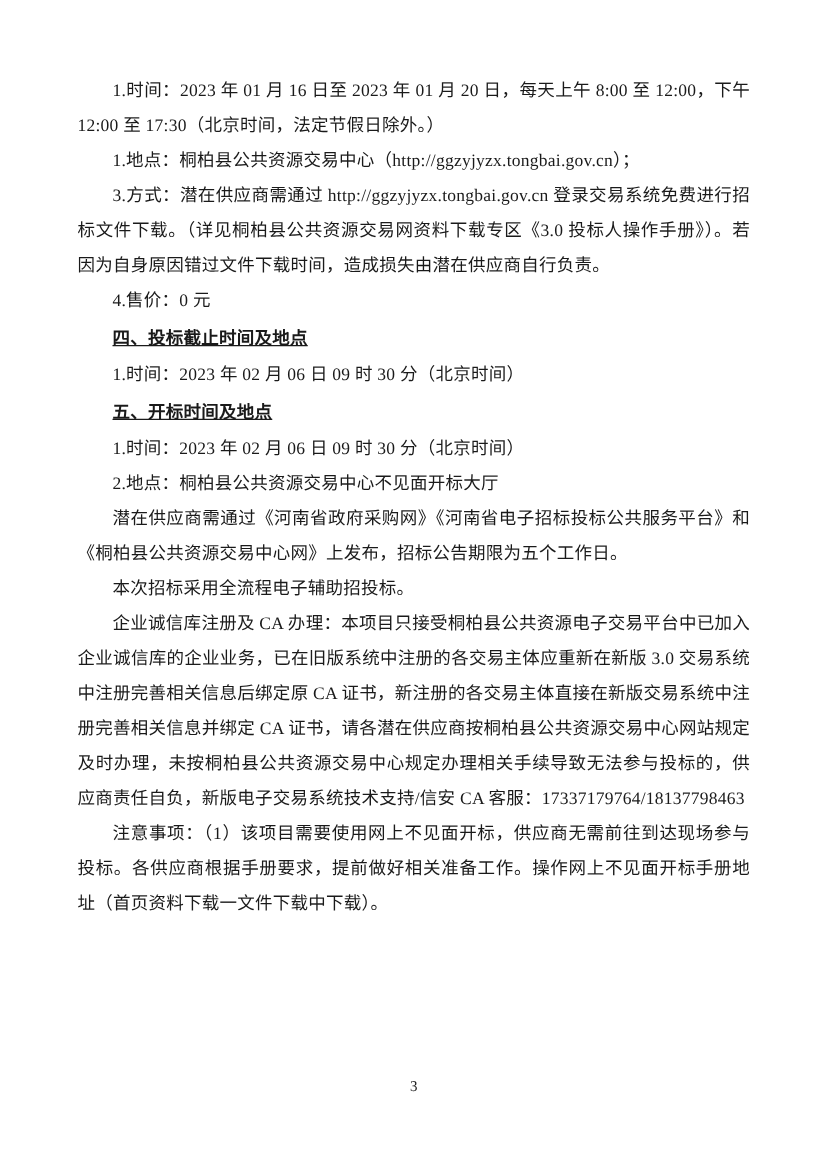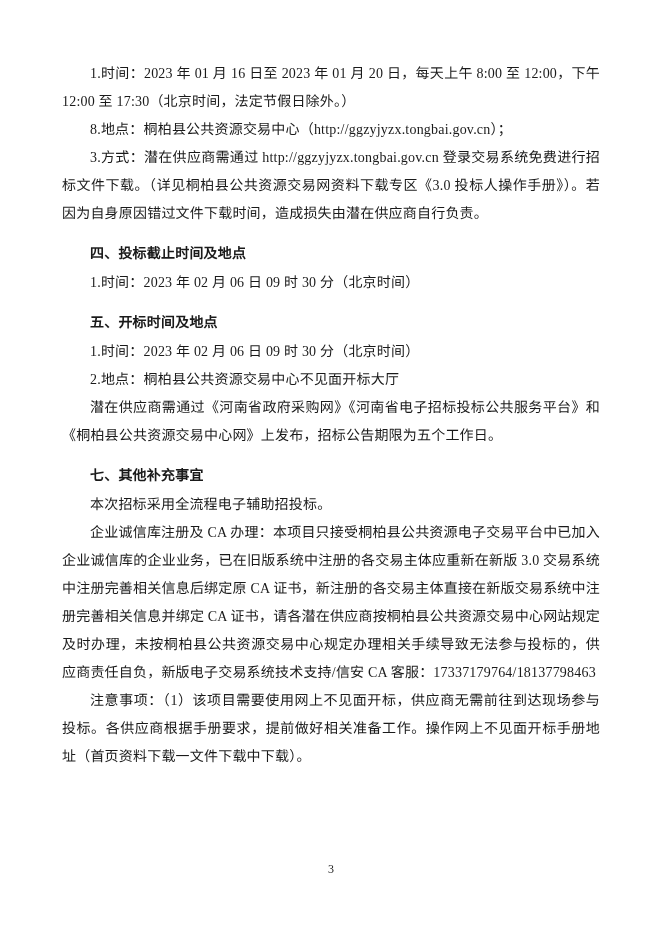--- a/index.html
+++ b/index.html
@@ -26,47 +26,48 @@
     margin: 0;
     font-size: 14px;
     line-height: 28px;
     text-indent: 2em;
     text-align: justify;
     letter-spacing: 0.2px;
     word-break: break-all;
   }
   .content p.heading {
     font-weight: bold;
-    margin-top: 12px;
+    margin-top: 2px;
     margin-bottom: 1px;
+    text-decoration: underline;
   }
   .page-footer {
     position: absolute;
     left: 0;
     right: 0;
     top: 860px;
     text-align: center;
     font-size: 12px;
     line-height: 18px;
     color: #1a1a1a;
   }
 </style>
 </head>
 <body>
 
 <div class="page">
   <div class="content">
     <p class="body">1.时间：2023 年 01 月 16 日至 2023 年 01 月 20 日，每天上午 8:00 至 12:00，下午 12:00 至 17:30（北京时间，法定节假日除外。）</p>
-    <p class="body">8.地点：桐柏县公共资源交易中心（http://ggzyjyzx.tongbai.gov.cn）；</p>
+    <p class="body">1.地点：桐柏县公共资源交易中心（http://ggzyjyzx.tongbai.gov.cn）；</p>
     <p class="body">3.方式：潜在供应商需通过 http://ggzyjyzx.tongbai.gov.cn 登录交易系统免费进行招标文件下载。（详见桐柏县公共资源交易网资料下载专区《3.0 投标人操作手册》）。若因为自身原因错过文件下载时间，造成损失由潜在供应商自行负责。</p>
+    <p class="body">4.售价：0 元</p>
     <p class="heading">四、投标截止时间及地点</p>
     <p class="body">1.时间：2023 年 02 月 06 日 09 时 30 分（北京时间）</p>
     <p class="heading">五、开标时间及地点</p>
     <p class="body">1.时间：2023 年 02 月 06 日 09 时 30 分（北京时间）</p>
     <p class="body">2.地点：桐柏县公共资源交易中心不见面开标大厅</p>
     <p class="body">潜在供应商需通过《河南省政府采购网》《河南省电子招标投标公共服务平台》和《桐柏县公共资源交易中心网》上发布，招标公告期限为五个工作日。</p>
-    <p class="heading">七、其他补充事宜</p>
     <p class="body">本次招标采用全流程电子辅助招投标。</p>
     <p class="body">企业诚信库注册及 CA 办理：本项目只接受桐柏县公共资源电子交易平台中已加入企业诚信库的企业业务，已在旧版系统中注册的各交易主体应重新在新版 3.0 交易系统中注册完善相关信息后绑定原 CA 证书，新注册的各交易主体直接在新版交易系统中注册完善相关信息并绑定 CA 证书，请各潜在供应商按桐柏县公共资源交易中心网站规定及时办理，未按桐柏县公共资源交易中心规定办理相关手续导致无法参与投标的，供应商责任自负，新版电子交易系统技术支持/信安 CA 客服：17337179764/18137798463</p>
     <p class="body">注意事项：（1）该项目需要使用网上不见面开标，供应商无需前往到达现场参与投标。各供应商根据手册要求，提前做好相关准备工作。操作网上不见面开标手册地址（首页资料下载一文件下载中下载）。</p>
   </div>
   <div class="page-footer">3</div>
 </div>
 
 </body></html>

